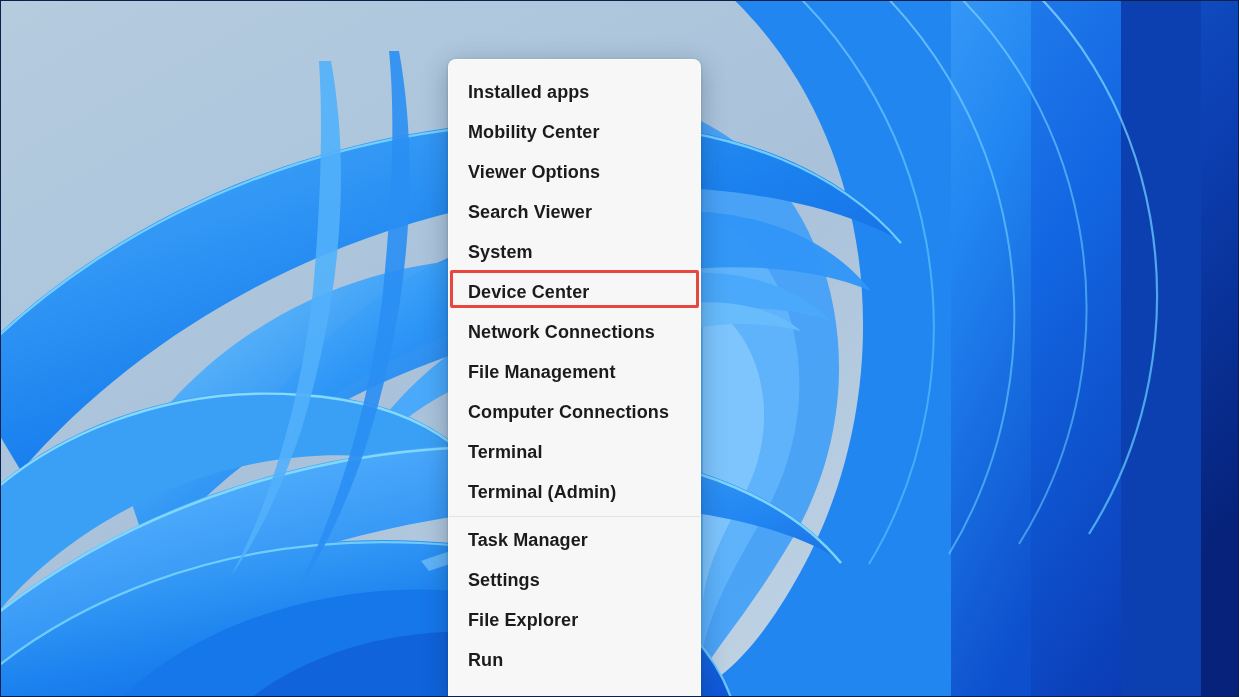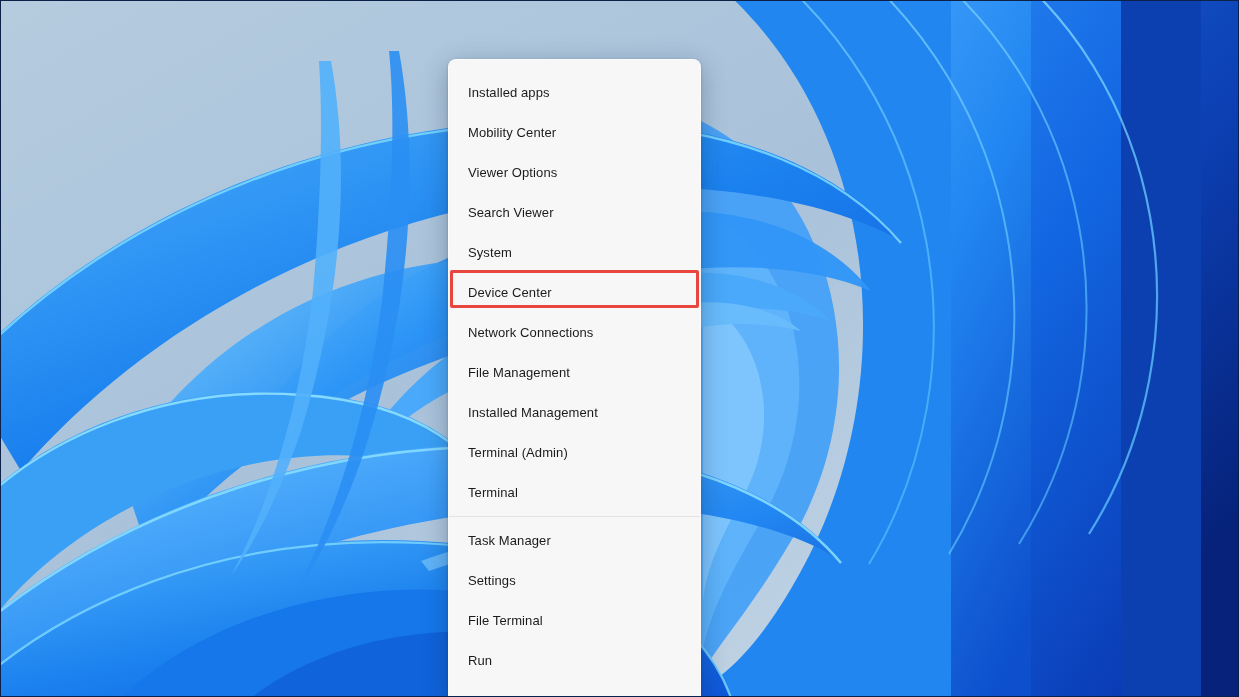--- a/index.html
+++ b/index.html
@@ -33,25 +33,26 @@
     border:1px solid rgba(255,255,255,.6);
     border-bottom:none;
   }
   .menu-section { padding:0; }
   .menu-item {
     position:relative;
     height:40px;
     display:flex;
     align-items:center;
     padding-left:19px;
-    font-size:13px;
+    font-size:18px;
     color:#1b1b1b;
     letter-spacing:.1px;
     white-space:nowrap;
     cursor:default;
+    font-weight:bold;
   }
   .menu-item .label { line-height:1; }
   .menu-sep {
     height:1px;
     background:#e3e3e3;
     margin:4px 0 3px 0;
   }
   
   #menu-top-pad { height:12px; }
 
@@ -190,41 +191,41 @@
       <div class="menu-item highlight">
         <span class="label">Device Center</span>
       </div>
       <div class="menu-item">
         <span class="label">Network Connections</span>
       </div>
       <div class="menu-item">
         <span class="label">File Management</span>
       </div>
       <div class="menu-item">
-        <span class="label">Installed Management</span>
+        <span class="label">Computer Connections</span>
+      </div>
+      <div class="menu-item">
+        <span class="label">Terminal</span>
       </div>
       <div class="menu-item">
         <span class="label">Terminal (Admin)</span>
       </div>
-      <div class="menu-item">
-        <span class="label">Terminal</span>
-      </div>
     </div>
 
     <div class="menu-sep"></div>
 
     <div class="menu-section">
       <div class="menu-item">
         <span class="label">Task Manager</span>
       </div>
       <div class="menu-item">
         <span class="label">Settings</span>
       </div>
       <div class="menu-item">
-        <span class="label">File Terminal</span>
+        <span class="label">File Explorer</span>
       </div>
       <div class="menu-item">
         <span class="label">Run</span>
       </div>
     </div>
   </div>
 
 </div>
 
 </body></html>

